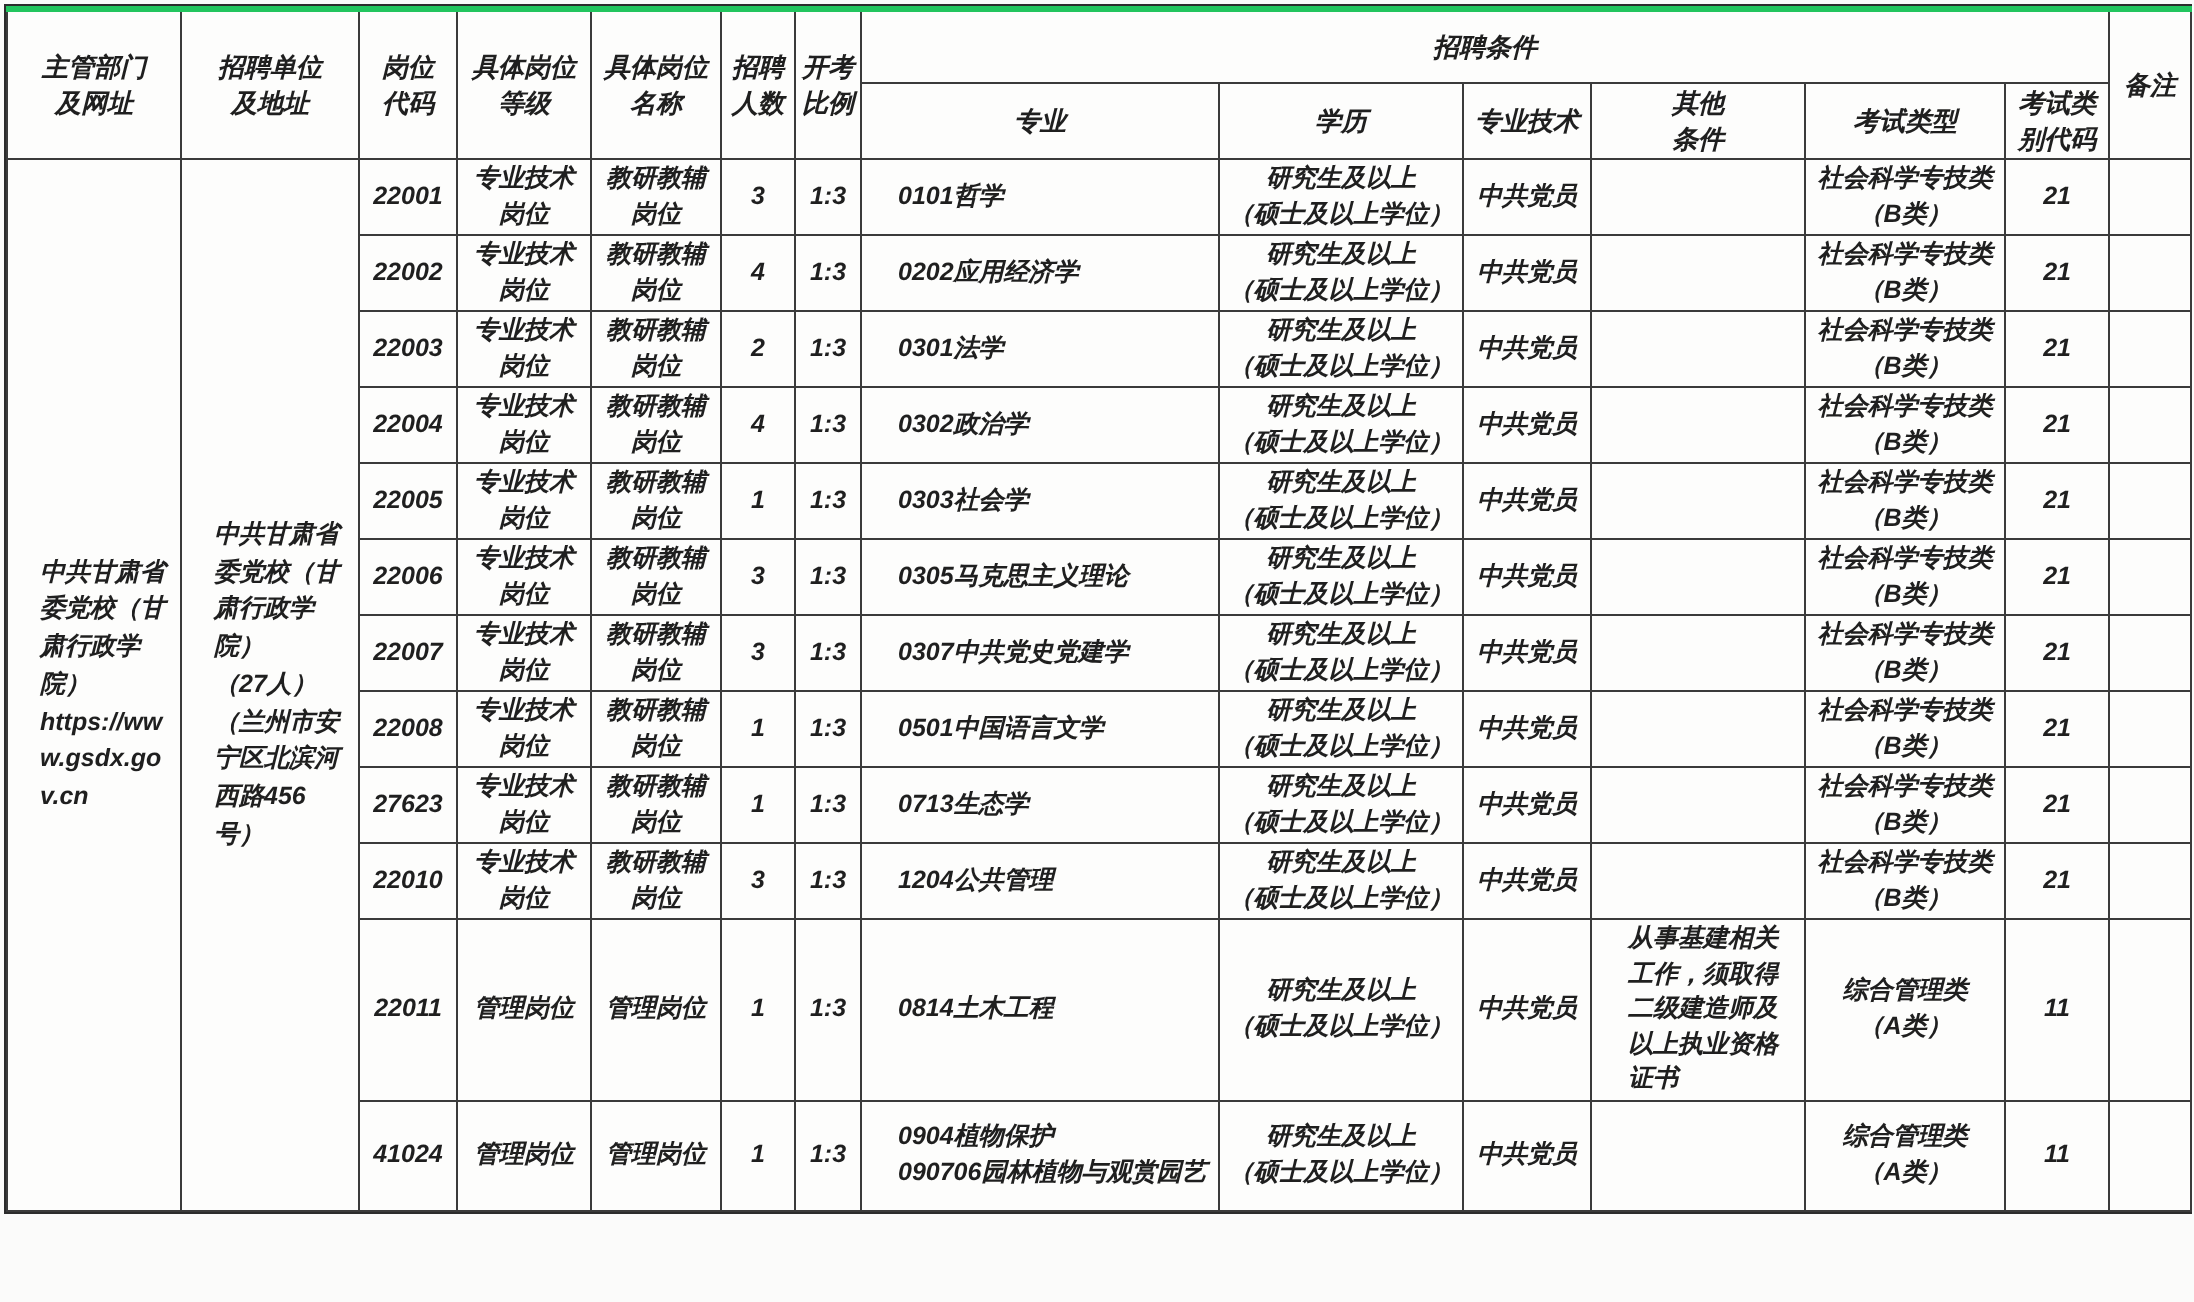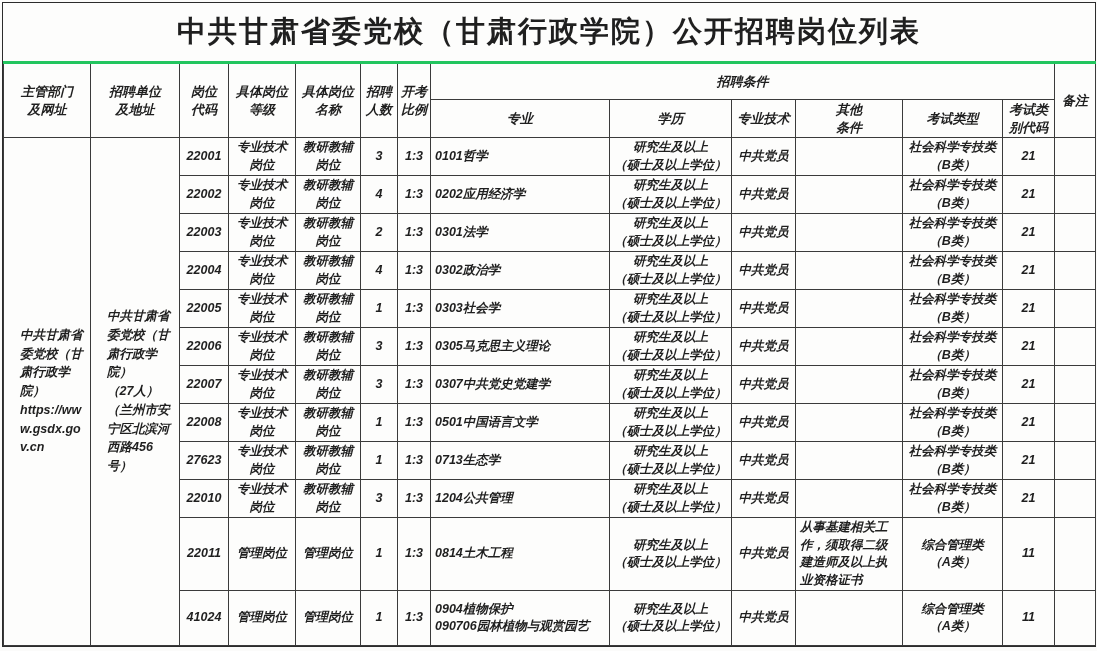--- a/index.html
+++ b/index.html
@@ -51,34 +51,33 @@
   th {
     font-size: 13px;
     font-weight: 700;
     line-height: 1.35;
   }
   thead tr:nth-child(1) { height: 37px; }
   thead tr:nth-child(2) { height: 36px; }
   tbody tr { height: 38px; }
   tbody tr:nth-child(11) { height: 72px; }
   tbody tr:nth-child(12) { height: 55px; }
-  td.al { text-align: left; padding-left: 4px; }
+  td.al { text-align: left; padding-left: 18px; }
   td.org {
     text-align: left;
     padding-left: 16px;
     padding-right: 4px;
     word-break: break-all;
     line-height: 1.5;
   }
 </style>
 </head>
 <body>
 
 <div class="frame">
-  <div class="title">中共甘肃省委党校（甘肃行政学院）公开招聘岗位列表</div>
   <table>
     <colgroup>
       <col style="width:87px">
         <col style="width:89px">
         <col style="width:49px">
       <col style="width:67px">
         <col style="width:65px">
         <col style="width:37px">
       <col style="width:33px">
         <col style="width:179px">

